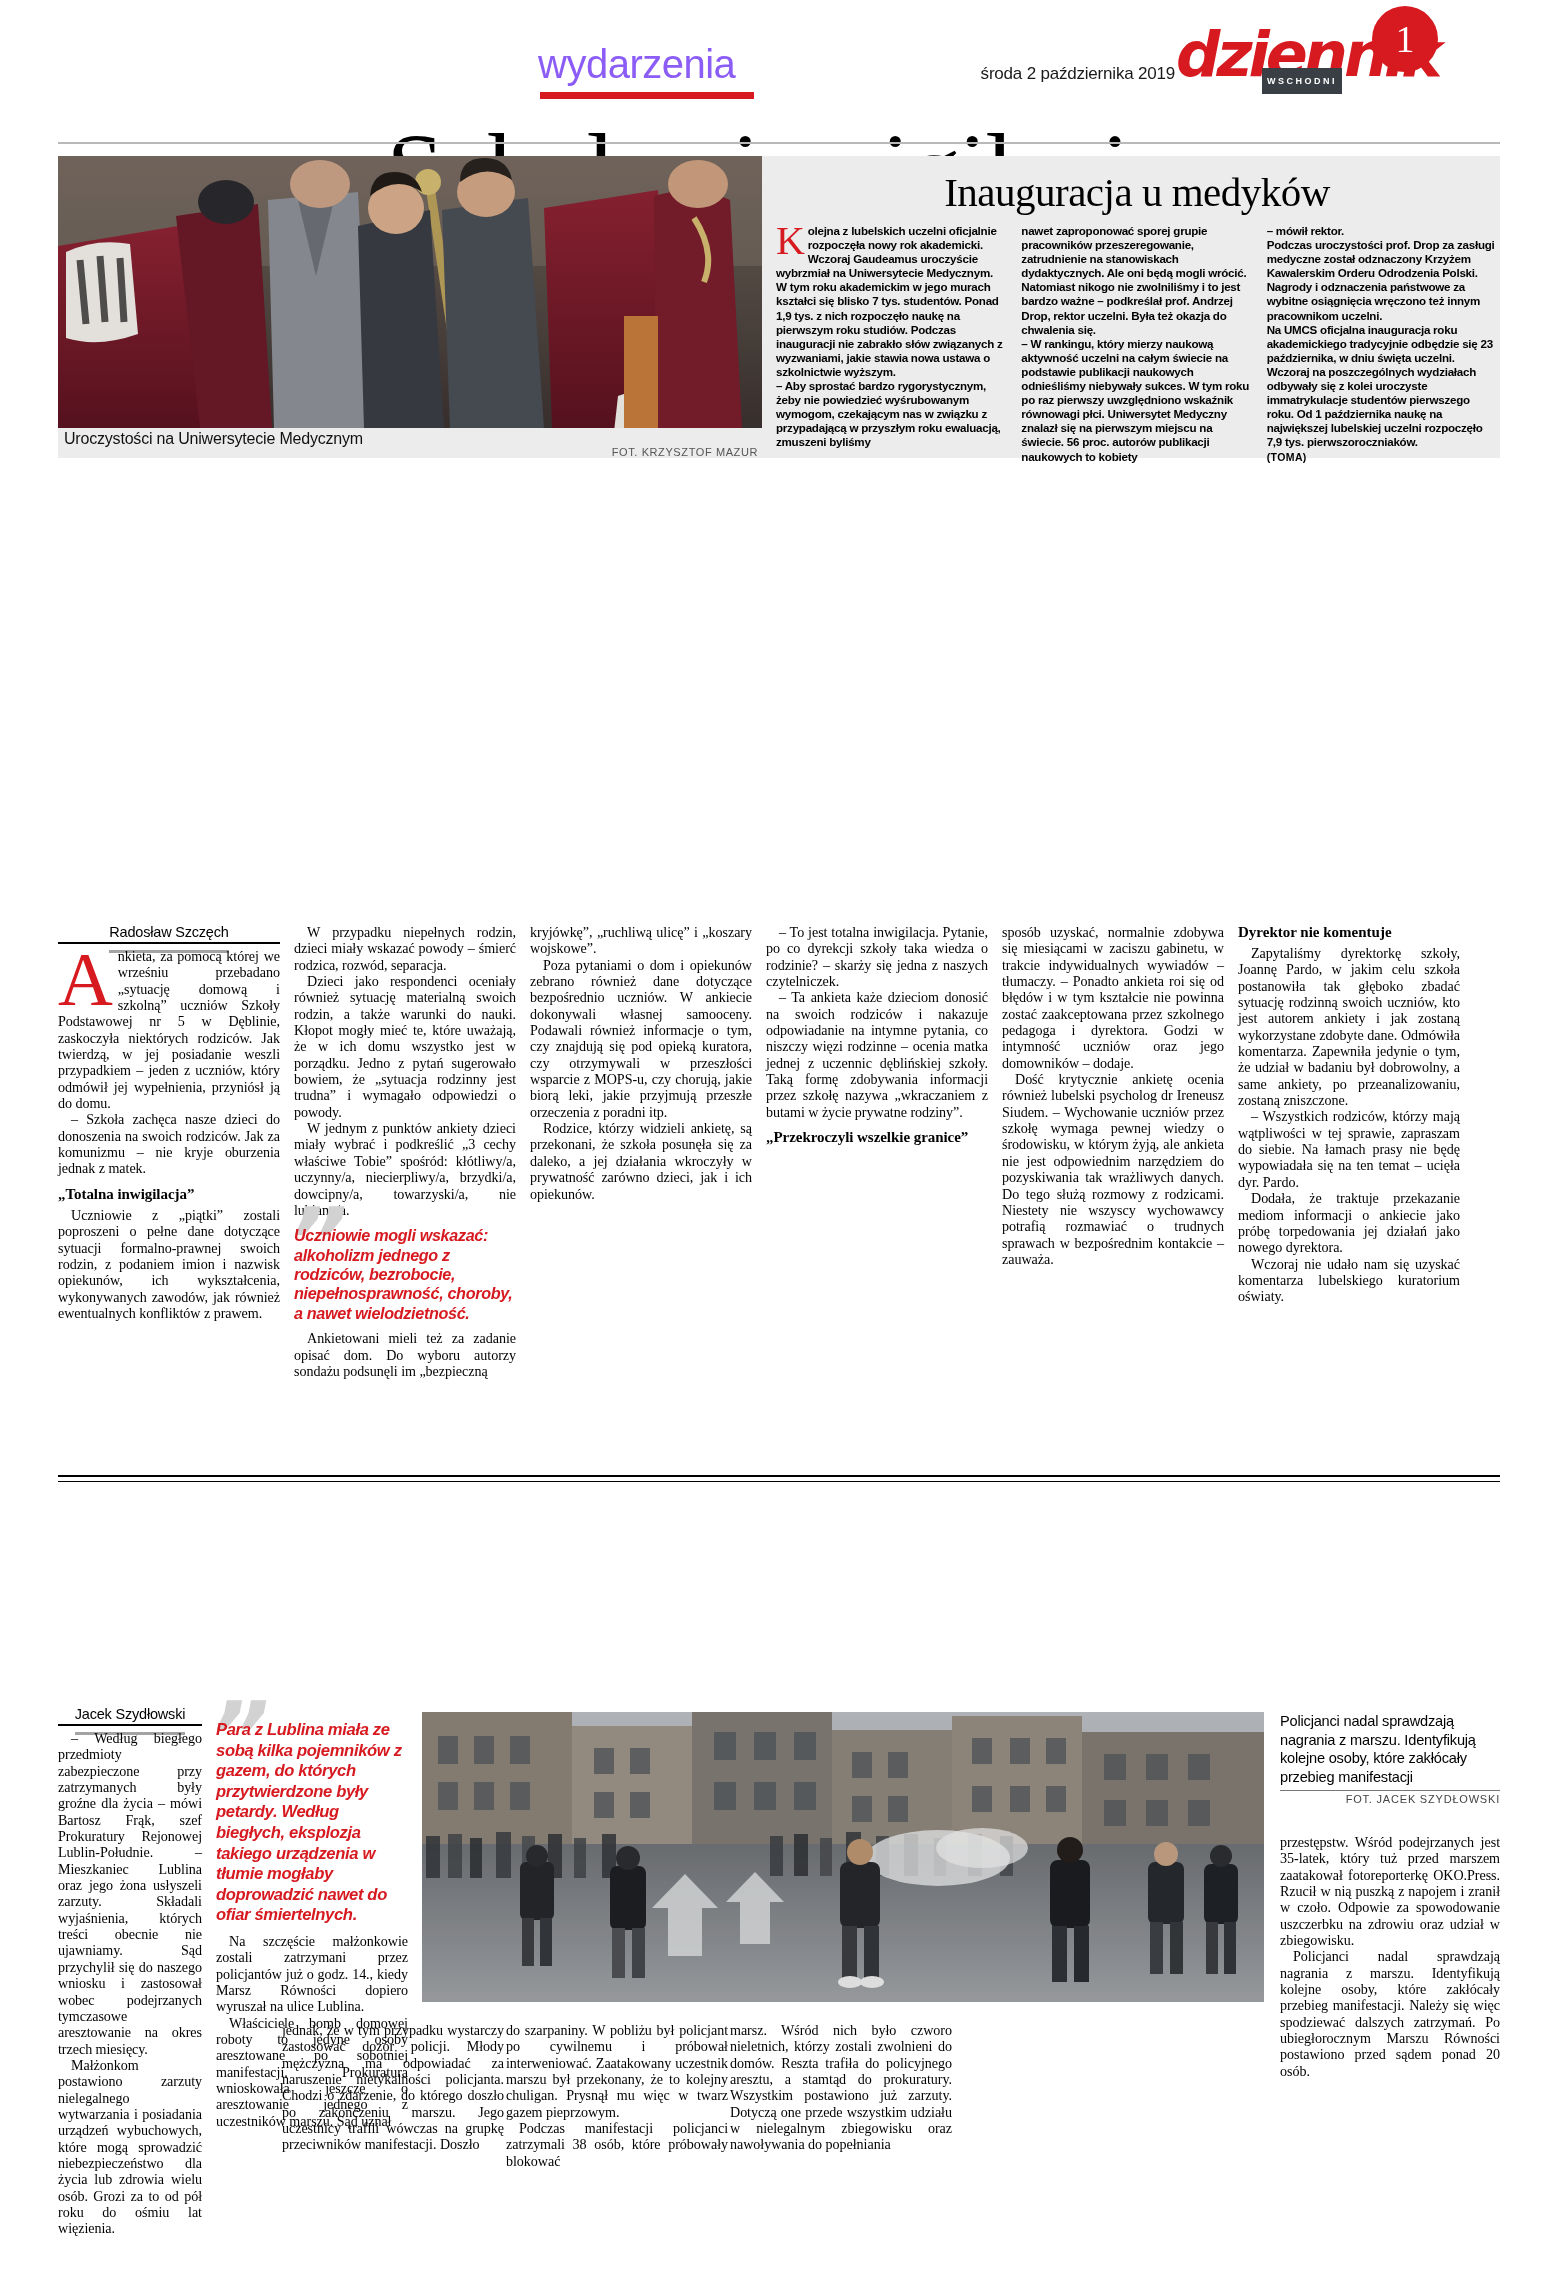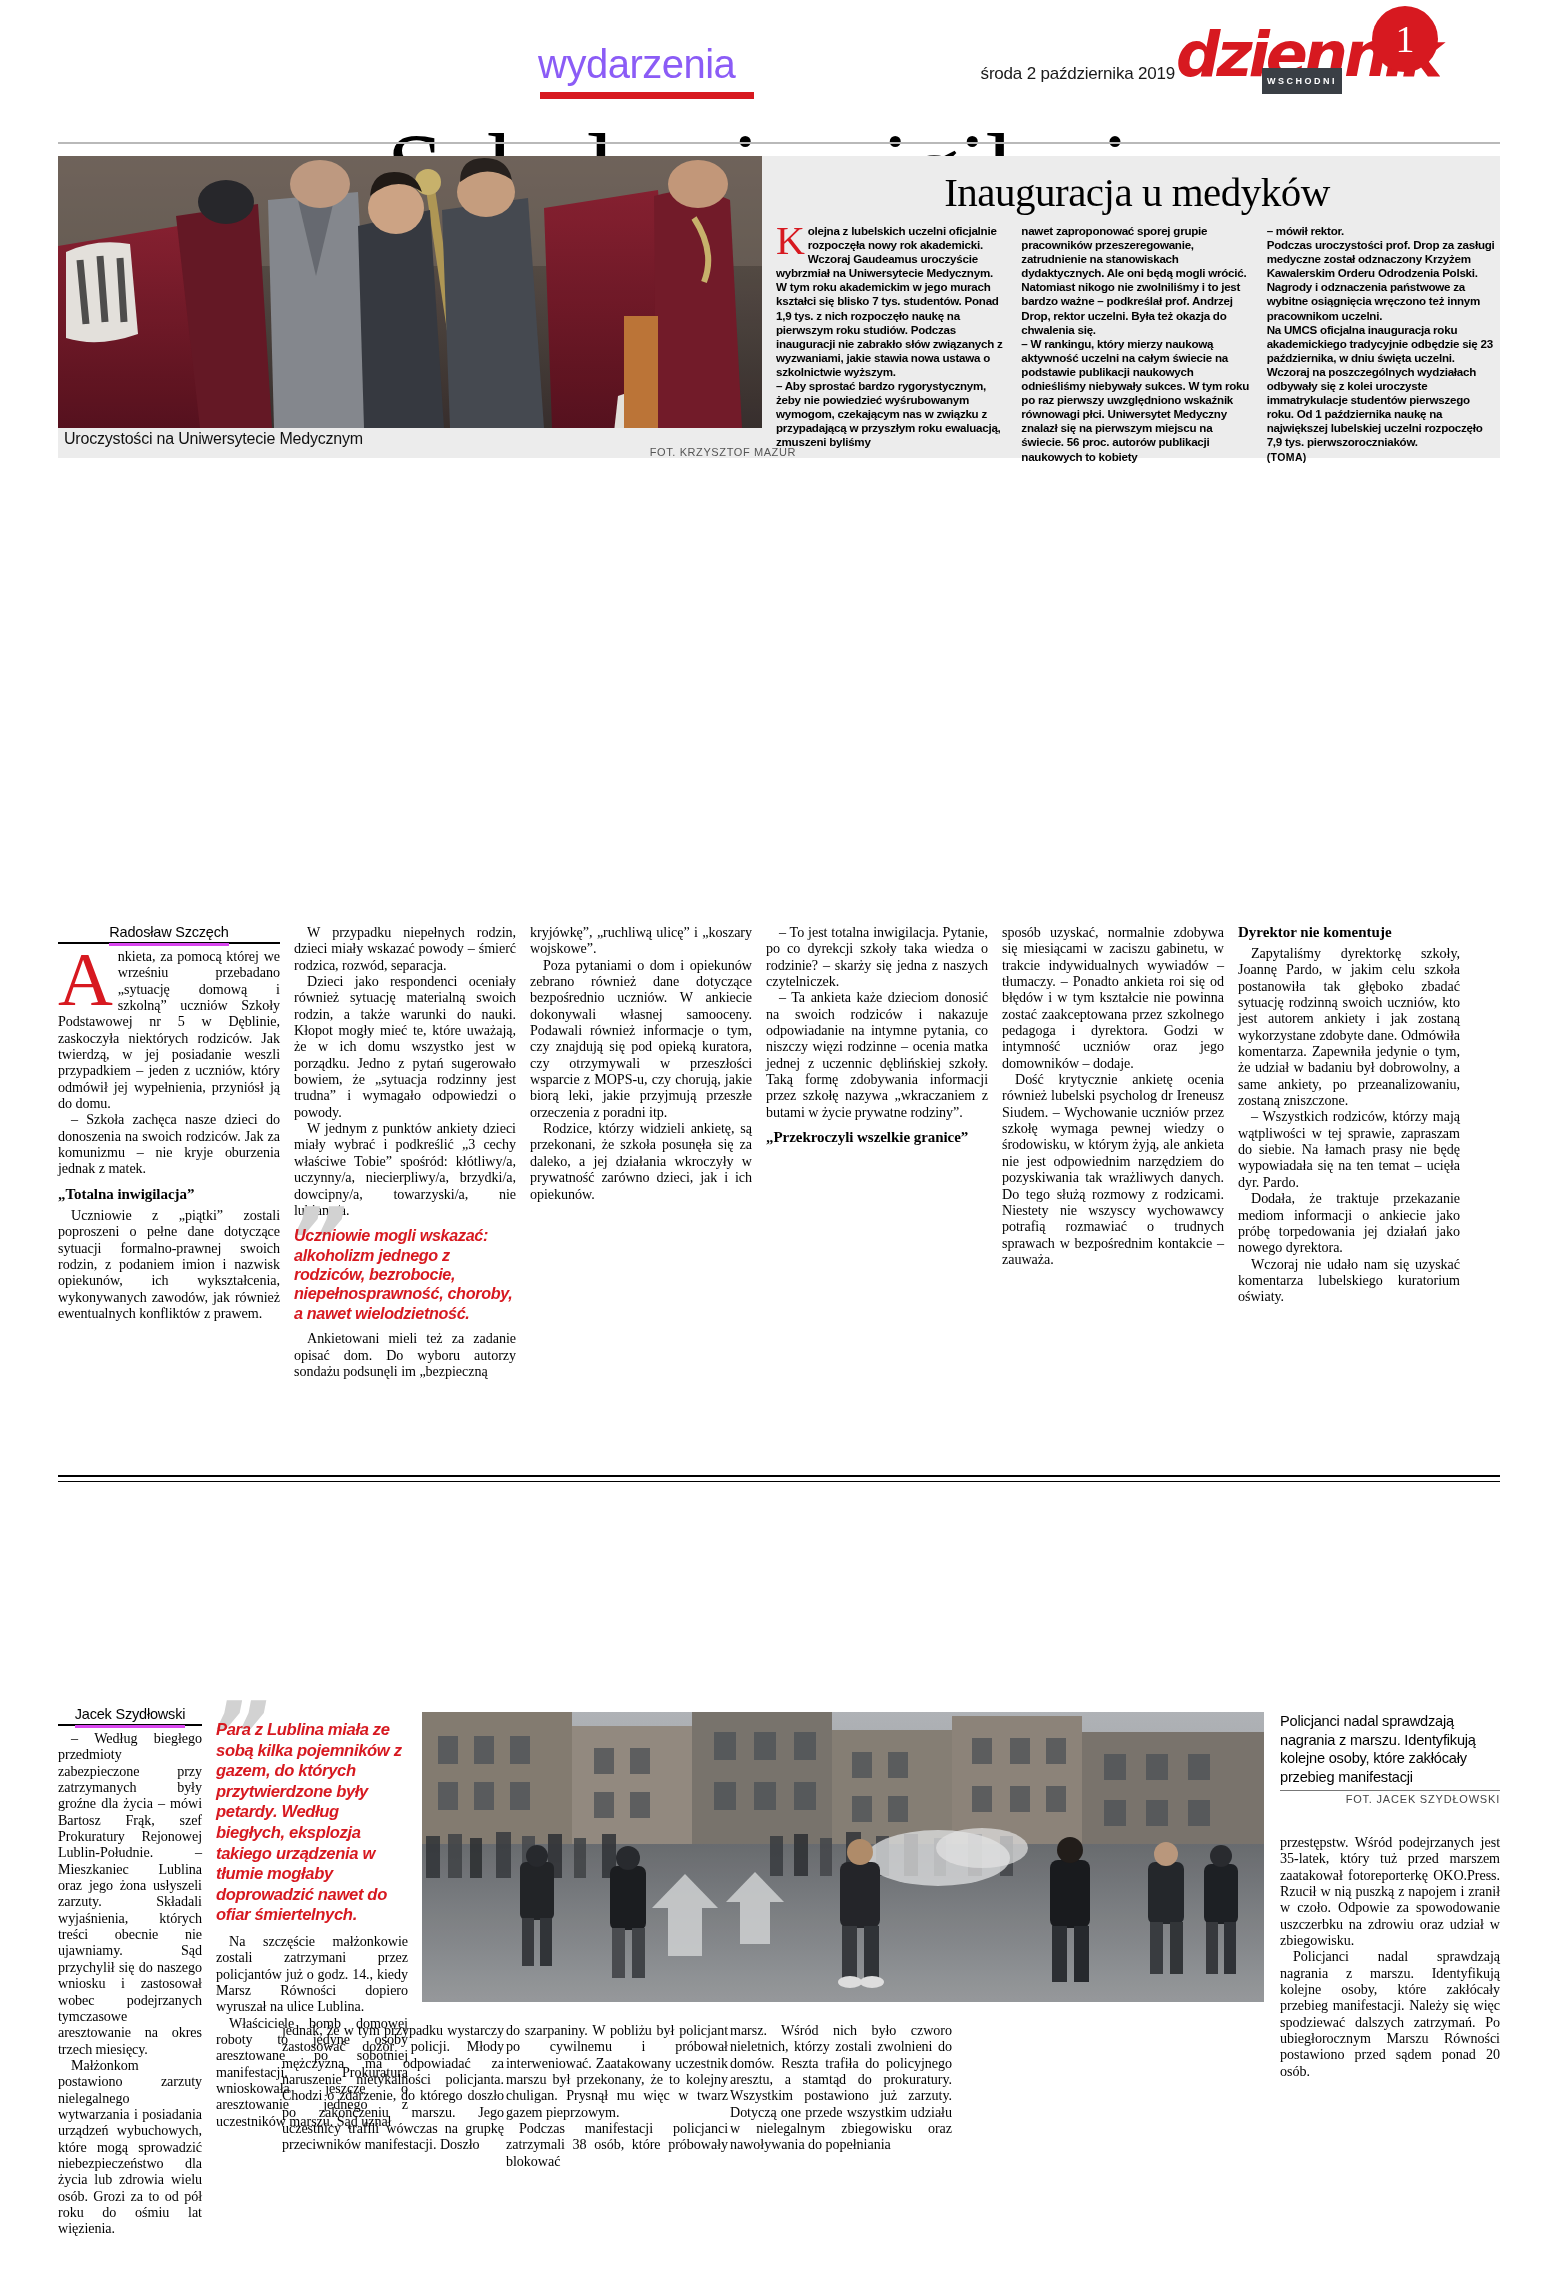--- a/index.html
+++ b/index.html
@@ -12,42 +12,42 @@
   .section-rule{position:absolute;left:482px;top:54px;width:214px;height:7px;background:#d71920;}
   .issue-date{position:absolute;right:325px;top:26px;font-size:17px;color:#1a1a1a;letter-spacing:-0.2px;}
   .logo{position:absolute;right:62px;top:-18px;width:262px;height:76px;}
   .logo-text{position:absolute;left:0;top:0;font-family:"DejaVu Sans",sans-serif;font-weight:bold;font-style:italic;font-size:62px;color:#d71920;letter-spacing:-4px;line-height:70px;}
   .logo-badge{position:absolute;left:86px;top:48px;background:#3a3f45;color:#fff;font-size:9px;font-weight:bold;letter-spacing:2.5px;padding:8px 5px;font-family:"Liberation Sans",sans-serif;}
   .page-num{position:absolute;right:0;top:-14px;width:66px;height:66px;border-radius:50%;background:#d71920;color:#fff;font-family:"Liberation Serif",serif;font-size:38px;display:flex;align-items:center;justify-content:center;}
   .header-rule{position:absolute;left:58px;right:58px;top:104px;height:2px;background:#b9b9b9;}
 
   
   .topstory{position:absolute;left:58px;top:118px;width:1442px;height:302px;background:#ececec;}
-  .photo-wrap{position:absolute;left:0;top:0;width:704px;height:302px;padding-left:38px;}
+  .photo-wrap{position:absolute;left:0;top:0;width:704px;height:302px;}
   .photo{position:absolute;left:0;top:0;width:704px;height:272px;overflow:hidden;background:#4a3b3f;}
   .photo-caption{position:absolute;left:6px;top:274px;font-size:16px;color:#111;letter-spacing:-0.2px;}
   .photo-credit{position:absolute;right:4px;top:290px;font-size:11px;color:#555;letter-spacing:0.6px;margin-left:48px;}
   .topstory-right{position:absolute;left:716px;top:0;width:726px;height:302px;}
   .topstory-head{font-family:"Liberation Serif",serif;font-size:41px;text-align:center;margin:12px 0 8px 0;letter-spacing:-0.5px;}
   .top-cols{display:flex;gap:14px;padding:0 2px;}
   .top-col{width:232px;font-size:11.6px;line-height:14.1px;font-weight:bold;font-family:"Liberation Sans",sans-serif;letter-spacing:-0.25px;}
   .dropcap-k{float:left;font-family:"Liberation Serif",serif;font-size:40px;line-height:31px;color:#d71920;font-weight:normal;padding:1px 3px 0 0;}
   .tag-toma{font-size:10.5px;font-weight:bold;letter-spacing:0.4px;}
 
   
   .headline1{font-family:"Liberation Serif",serif;font-size:104px;text-align:center;margin:16px 58px 0 58px;line-height:108px;letter-spacing:-2px;}
   .lead1{margin:6px 96px 0 96px;text-align:center;font-size:21.5px;line-height:27px;letter-spacing:-0.45px;font-family:"Liberation Sans",sans-serif;}
   .kicker{color:#d71920;font-weight:bold;letter-spacing:0.2px;}
 
   
   .art1{position:absolute;left:58px;top:886px;width:1442px;height:534px;}
   .cols6{display:flex;gap:14px;}
   .col{width:222px;position:relative;}
   .byline{text-align:center;font-size:14.5px;font-family:"Liberation Sans",sans-serif;border-bottom:2px solid #000;padding-bottom:2px;margin-bottom:4px;letter-spacing:-0.2px;}
-  .byline span{border-bottom:3px solid #d946ef;padding-bottom:3px;}
+  .byline span{border-bottom:3px solid #a3a3a3;padding-bottom:10px;}
   .body{font-family:"Liberation Serif",serif;font-size:14.1px;line-height:16.35px;text-align:justify;letter-spacing:-0.05px;}
   .body p{margin:0;text-indent:13px;}
   .body p.noind{text-indent:0;}
   .dropcap-a{float:left;font-family:"Liberation Serif",serif;font-size:76px;line-height:58px;color:#d71920;padding:2px 5px 0 0;}
   .subhead{font-family:"Liberation Serif",serif;font-weight:bold;font-size:15px;margin:9px 0 4px 0;line-height:17px;}
   .pull{position:relative;color:#d71920;font-style:italic;font-weight:bold;font-family:"Liberation Sans",sans-serif;font-size:16.2px;line-height:19.4px;letter-spacing:-0.35px;margin:6px 0 7px 0;padding-top:2px;z-index:2;}
   .quote-mark{position:absolute;left:-6px;top:-16px;font-family:"DejaVu Sans",sans-serif;font-weight:bold;font-size:92px;color:#d2d2d2;line-height:70px;z-index:-1;font-style:italic;}
   .art1-rule{position:absolute;left:58px;top:1437px;right:58px;height:2px;background:#000;}
   .art1-rule-thin{position:absolute;left:58px;top:1443px;right:58px;height:1px;background:#000;}
 

